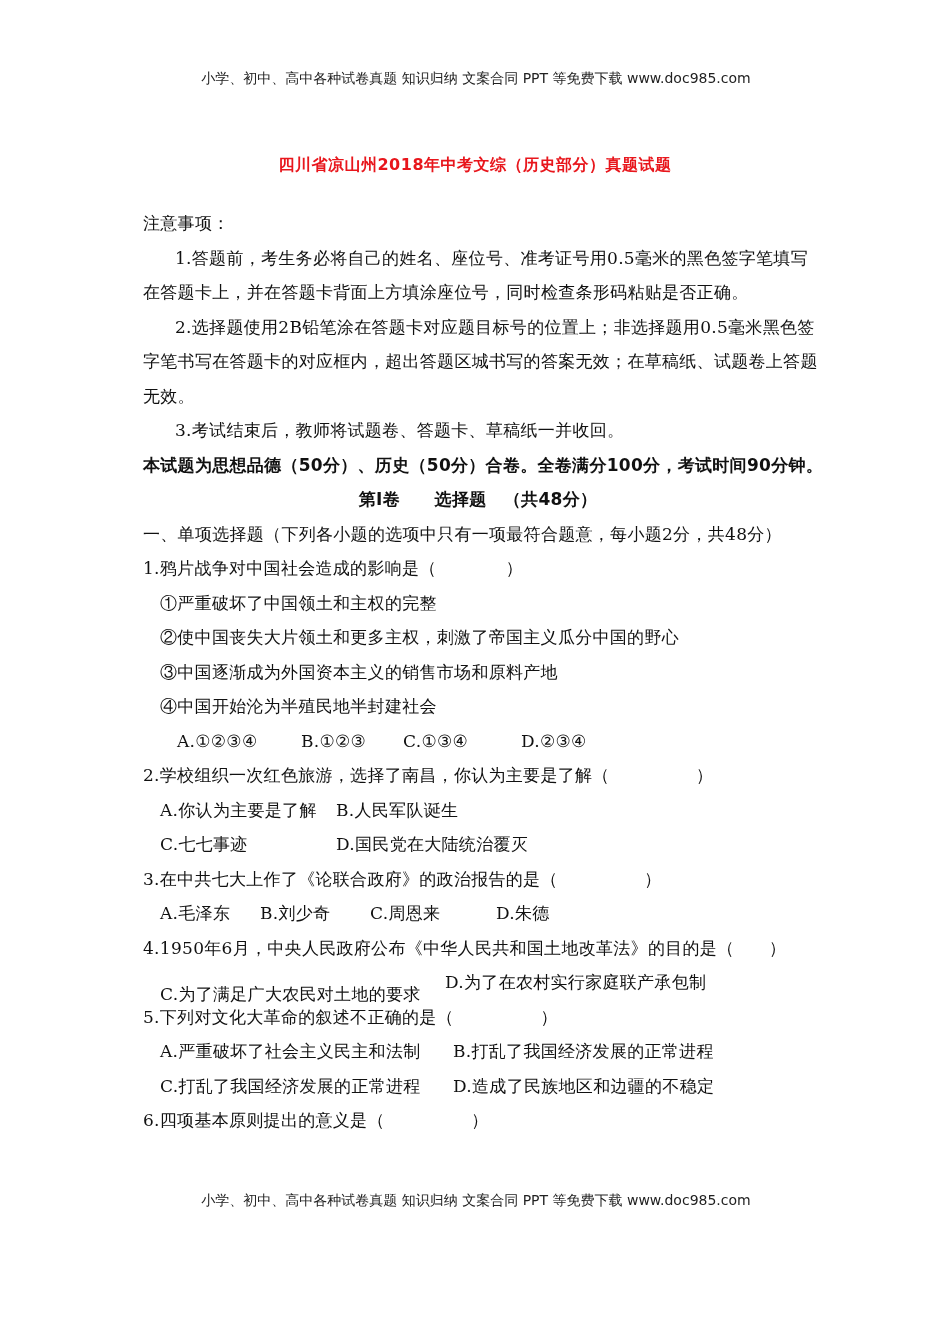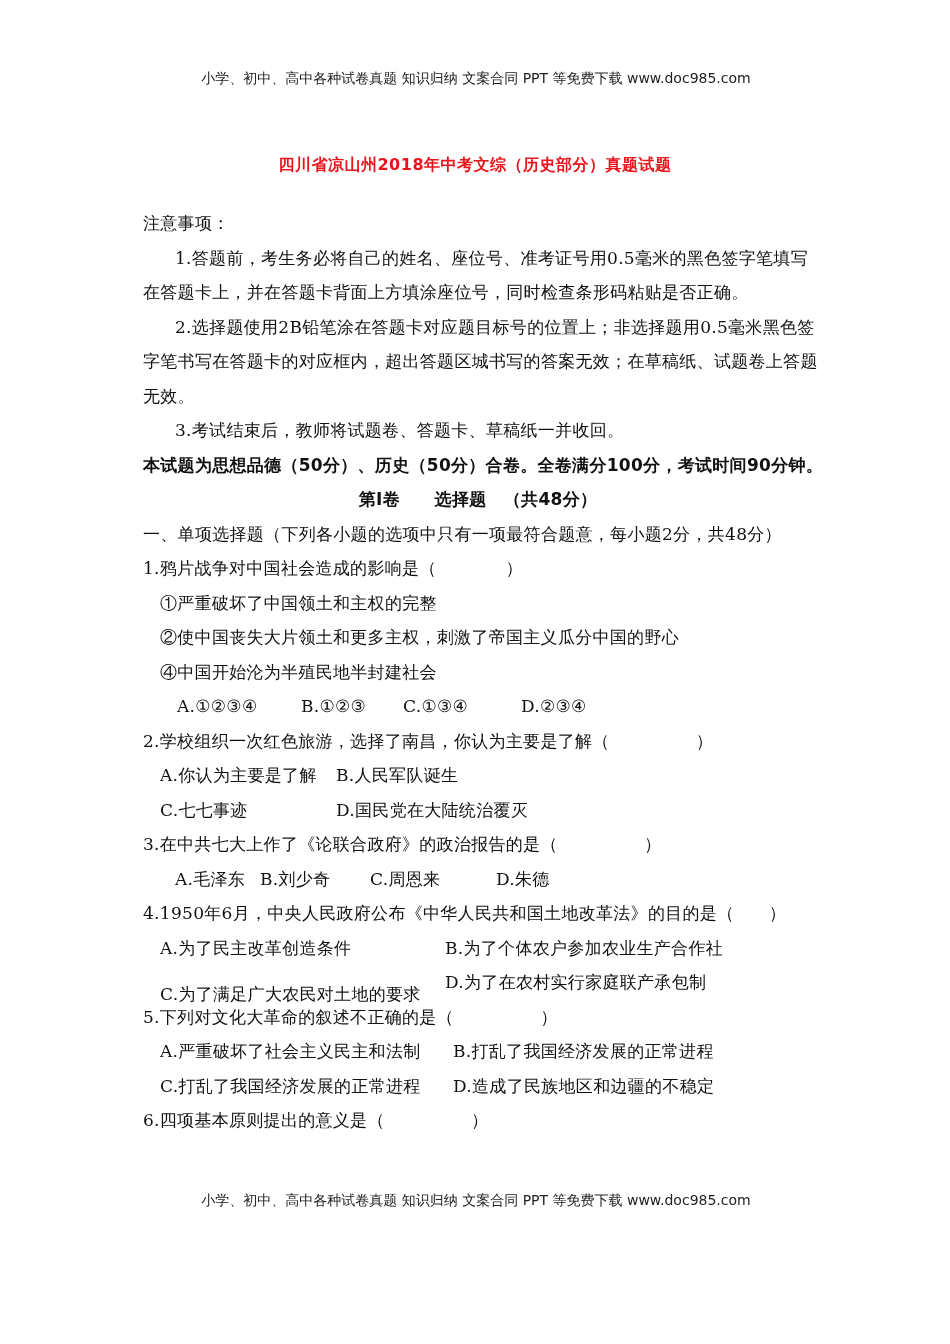--- a/index.html
+++ b/index.html
@@ -75,51 +75,48 @@
   <div class="line">无效。</div>
   <div class="line indent">3.考试结束后，教师将试题卷、答题卡、草稿纸一并收回。</div>
 
   <div class="line bold">本试题为思想品德（50分）、历史（50分）合卷。全卷满分100分，考试时间90分钟。</div>
   <div class="line bold center">第Ⅰ卷　　选择题　（共48分）</div>
   <div class="line">一、单项选择题（下列各小题的选项中只有一项最符合题意，每小题2分，共48分）</div>
 
   <div class="line">1.鸦片战争对中国社会造成的影响是（　　　　）</div>
   <div class="line indent-sm">①严重破坏了中国领土和主权的完整</div>
   <div class="line indent-sm">②使中国丧失大片领土和更多主权，刺激了帝国主义瓜分中国的野心</div>
+  <div class="line indent-sm">③中国逐渐成为外国资本主义的销售市场和原料产地</div>
   <div class="line indent-sm">④中国开始沦为半殖民地半封建社会</div>
   <div class="line opt-row" style="padding-left:34px;">
     <span class="opt" style="width:124px;">A.①②③④</span>
     <span class="opt" style="width:102px;">B.①②③</span>
     <span class="opt" style="width:118px;">C.①③④</span>
     <span class="opt">D.②③④</span>
   </div>
 
   <div class="line">2.学校组织一次红色旅游，选择了南昌，你认为主要是了解（　　　　　）</div>
   <div class="line opt-row indent-sm">
     <span class="opt" style="width:176px;">A.你认为主要是了解</span>
     <span class="opt">B.人民军队诞生</span>
   </div>
   <div class="line opt-row indent-sm">
     <span class="opt" style="width:176px;">C.七七事迹</span>
     <span class="opt">D.国民党在大陆统治覆灭</span>
   </div>
 
   <div class="line">3.在中共七大上作了《论联合政府》的政治报告的是（　　　　　）</div>
   <div class="line opt-row indent-sm">
-    <span class="opt" style="width:100px;text-align:center;">A.毛泽东</span>
+    <span class="opt" style="width:100px;">A.毛泽东</span>
     <span class="opt" style="width:110px;">B.刘少奇</span>
     <span class="opt" style="width:126px;">C.周恩来</span>
     <span class="opt">D.朱德</span>
   </div>
 
   <div class="line">4.1950年6月，中央人民政府公布《中华人民共和国土地改革法》的目的是（　　）</div>
-  <div class="line opt-row indent-sm">
-    <span class="opt" style="width:285px;">A.为了民主改革创造条件</span>
-    <span class="opt">B.为了个体农户参加农业生产合作社</span>
-  </div>
   <div class="line opt-row indent-sm">
     <span class="opt" style="width:285px;margin-top:12px;">C.为了满足广大农民对土地的要求</span>
     <span class="opt">D.为了在农村实行家庭联产承包制</span>
   </div>
 
   <div class="line">5.下列对文化大革命的叙述不正确的是（　　　　　）</div>
   <div class="line opt-row indent-sm">
     <span class="opt" style="width:293px;">A.严重破坏了社会主义民主和法制</span>
     <span class="opt">B.打乱了我国经济发展的正常进程</span>
   </div>

